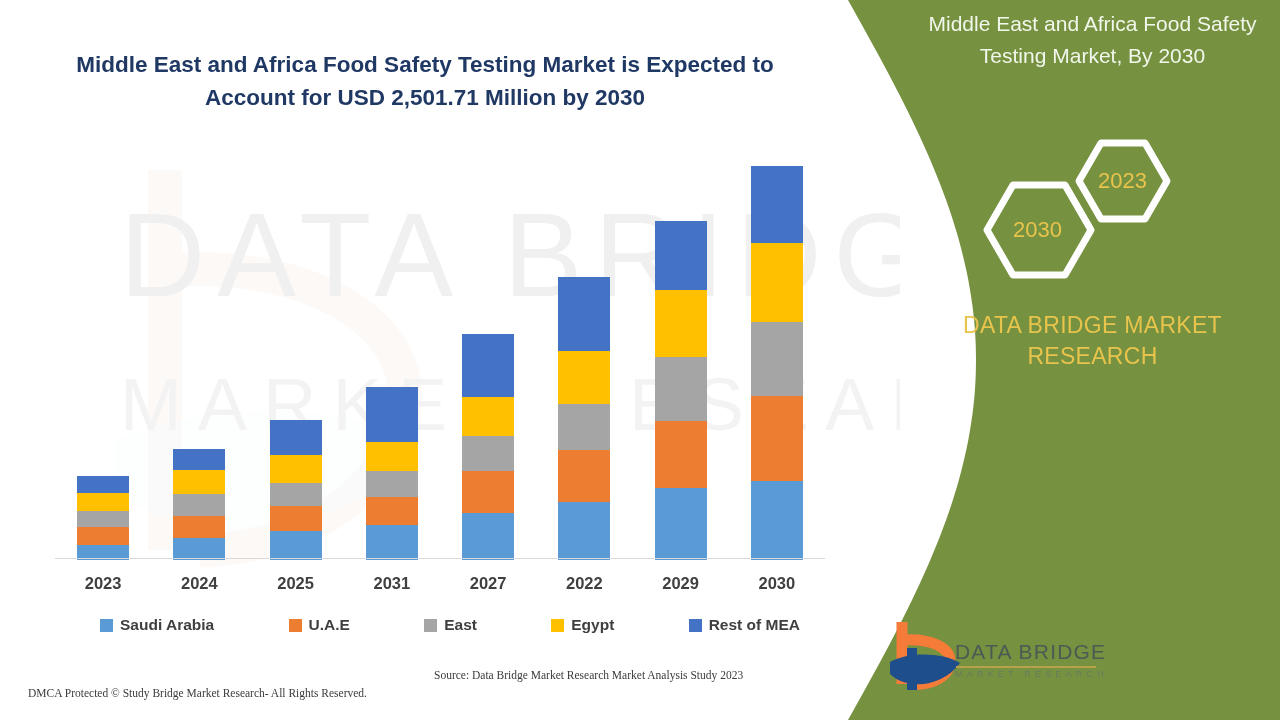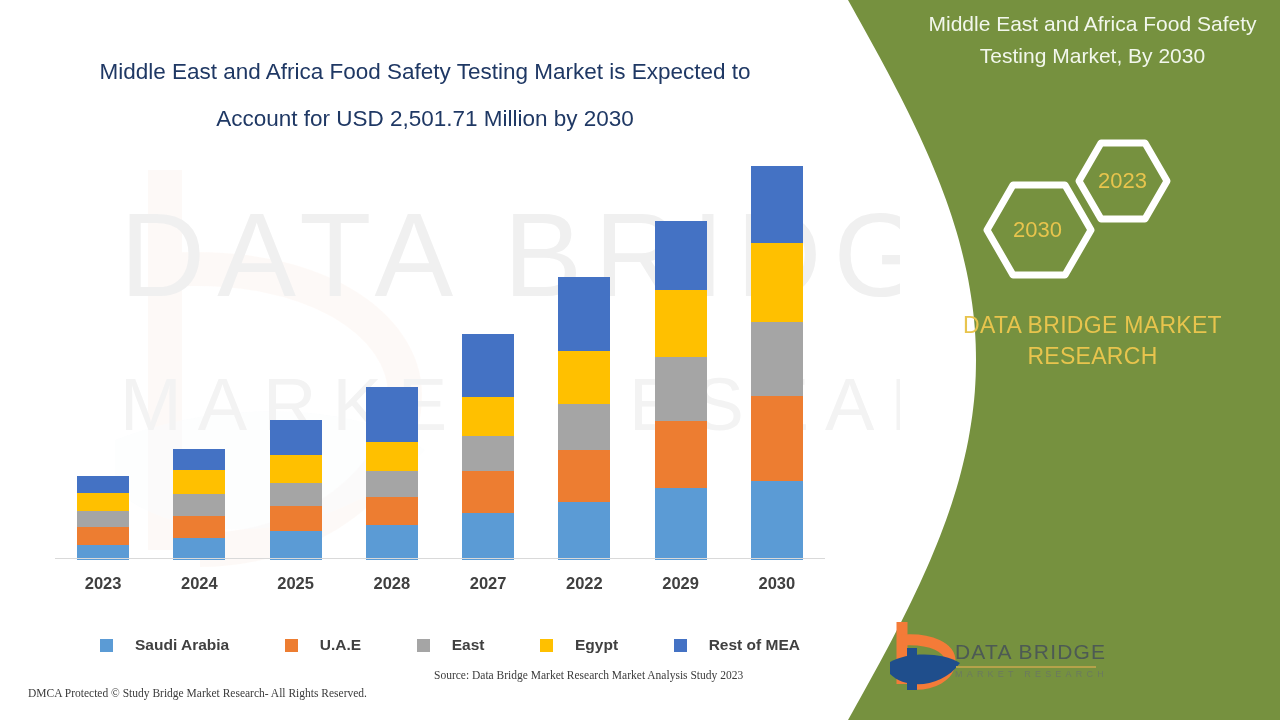--- a/index.html
+++ b/index.html
@@ -24,21 +24,21 @@
   }
   .wm-text.l2 { top:330px; font-size:74px; letter-spacing:16px; color:#f3f3f3; }
   .wm-logo {
     position:absolute; left:105px; top:150px;
     width:330px; height:420px; opacity:0.10;
   }
 
   .chart-title {
     position:absolute; left:60px; top:48px; width:730px;
     text-align:center; color:#1f3864;
-    font-size:22.5px; font-weight:400; line-height:47px;
+    font-size:22.5px; font-weight:700; line-height:33px;
   }
 
   
   .plot {
     position:absolute; left:55px; top:150px; width:770px; height:410px;
   }
   .baseline {
     position:absolute; left:55px; top:558px; width:770px;
     height:1px; background:#d9d9d9;
   }
@@ -60,21 +60,21 @@
   .x-labels span {
     width:96px; text-align:center; color:#404040;
     font-size:16.5px; font-weight:bold;
   }
 
   
   .legend {
     position:absolute; left:100px; top:616px; width:700px;
     display:flex; align-items:center; justify-content:space-between;
   }
-  .legend-item { display:flex; align-items:center; gap:22px;margin-top:20px; }
+  .legend-item { display:flex; align-items:center; gap:7px; }
   .legend-swatch { width:13px; height:13px; display:block; }
   .legend-label { font-size:15.5px; font-weight:bold; color:#404040; white-space:nowrap; }
 
   
   .footer-left {
     position:absolute; left:28px; top:687px;
     font-family:"Liberation Serif", serif; font-size:11.5px; color:#3b3b3b;
   }
   .footer-right {
     position:absolute; left:434px; top:669px;
@@ -208,21 +208,21 @@
           </div>
         </div>
       </div>
   </div>
   <div class="baseline"></div>
 
   <div class="x-labels" id="x-labels">
       <span>2023</span>
       <span>2024</span>
       <span>2025</span>
-      <span>2028</span>
+      <span>2031</span>
       <span>2027</span>
       <span>2022</span>
       <span>2029</span>
       <span>2030</span>
     </div>
 
   <div class="legend" id="legend">
       <div class="legend-item">
         <span class="legend-swatch" style="background: rgb(91, 155, 213);"></span>
         <span class="legend-label">Saudi Arabia</span>

